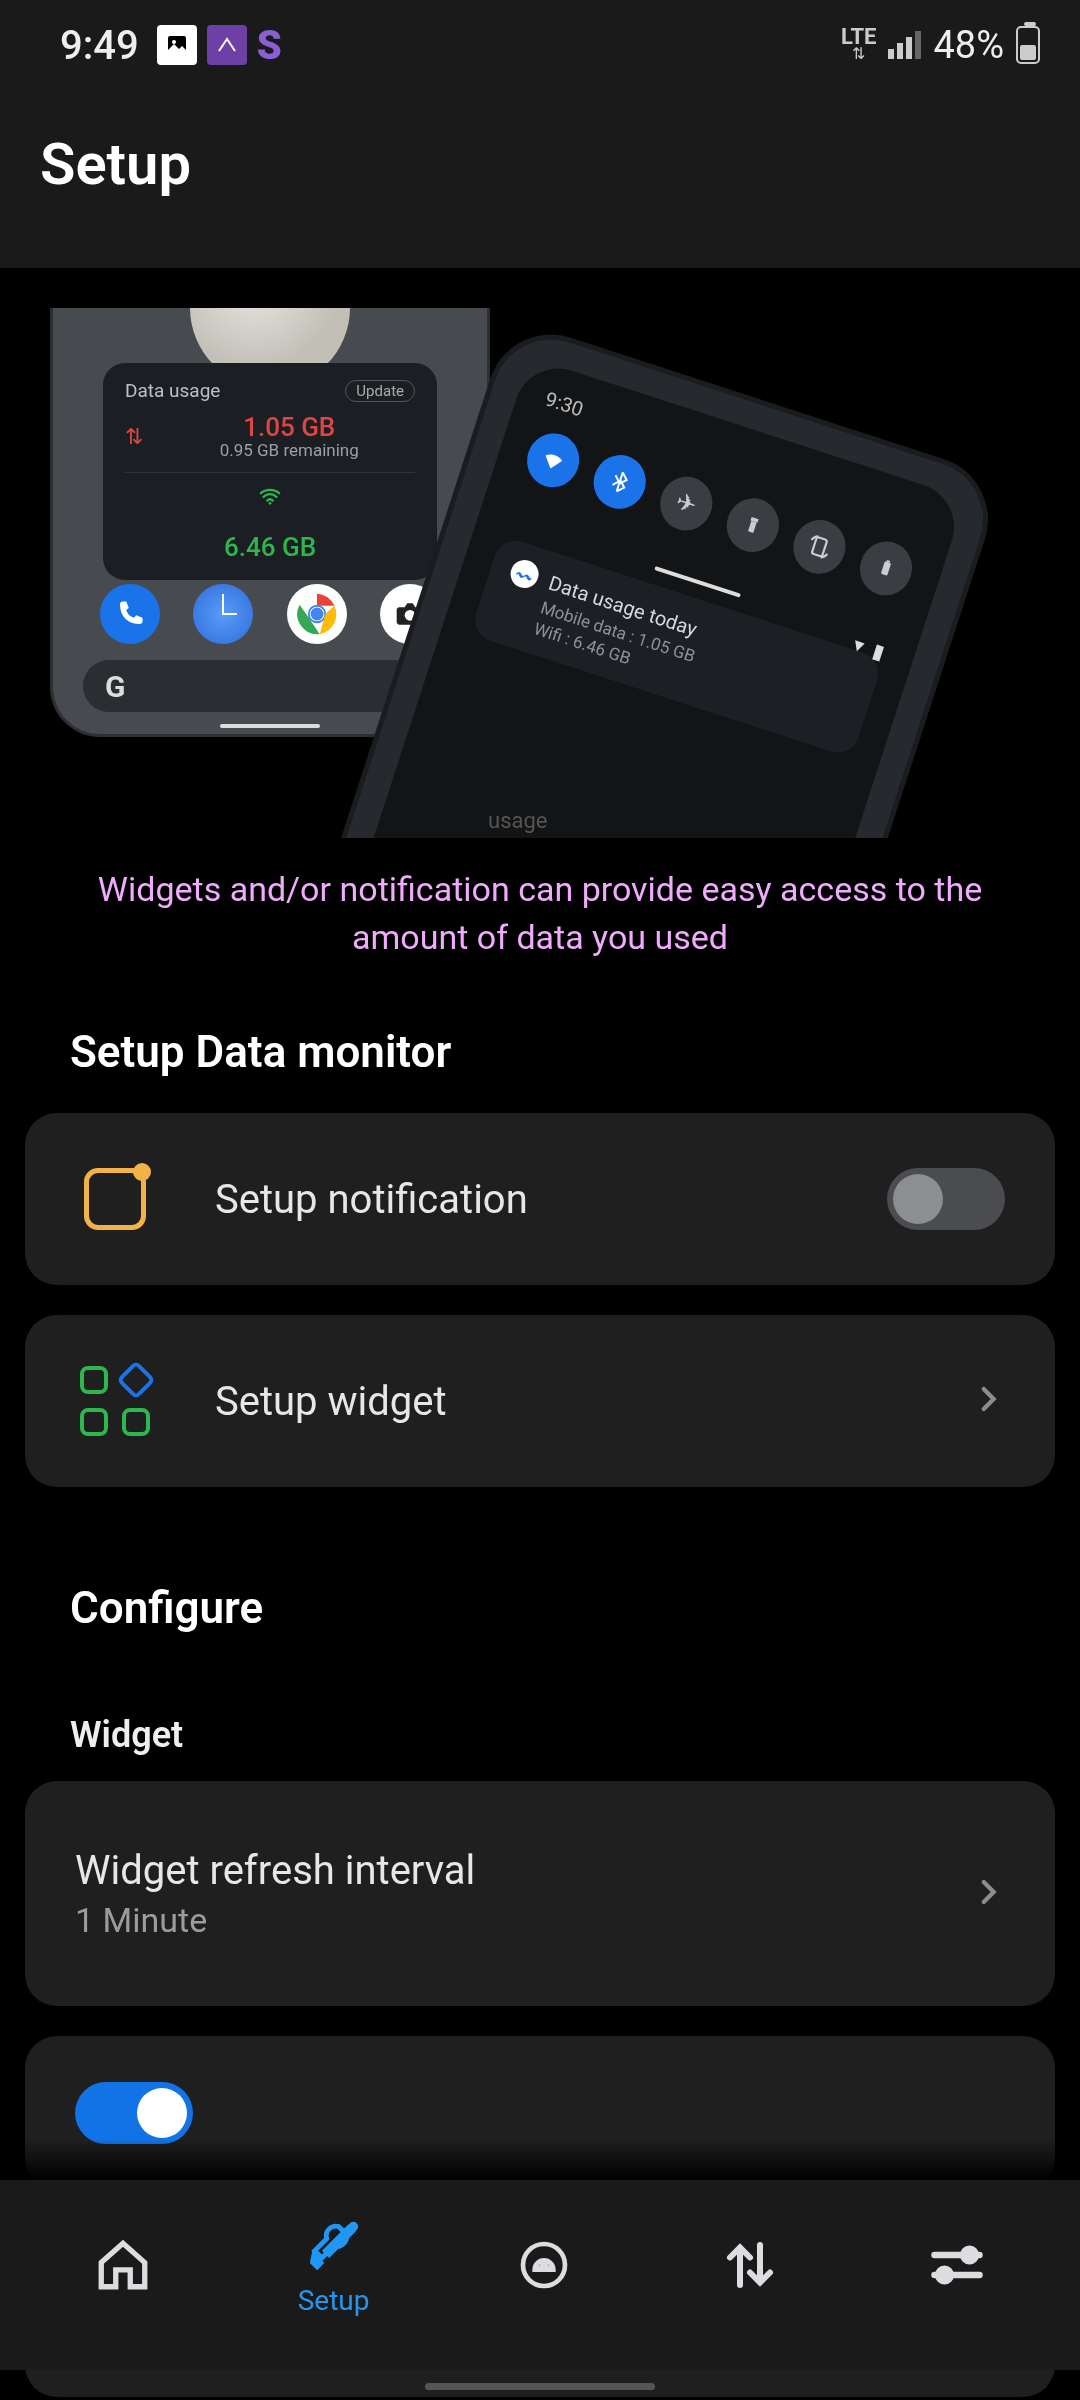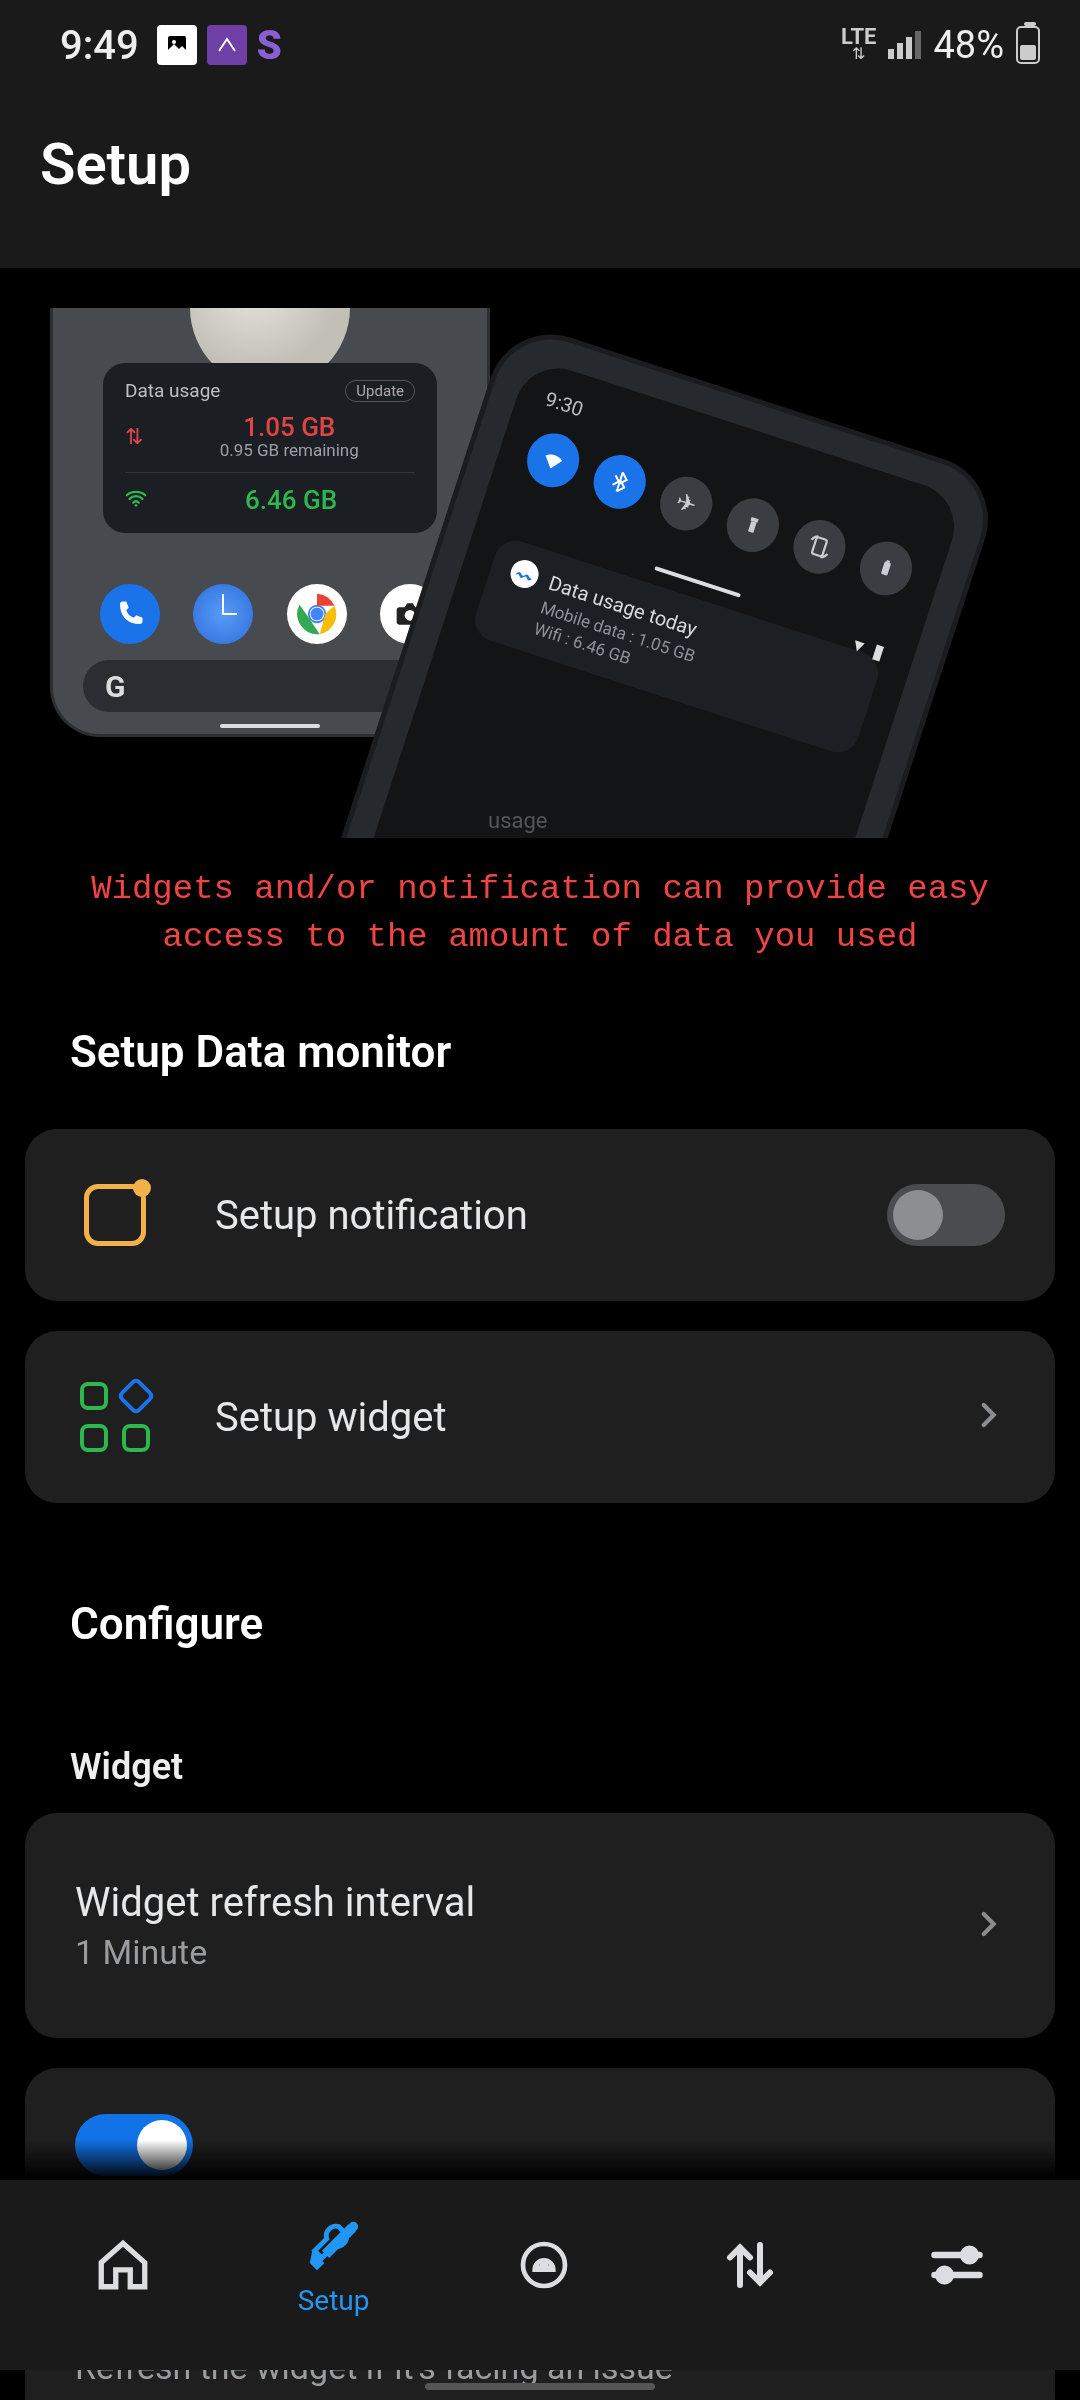--- a/index.html
+++ b/index.html
@@ -39,21 +39,21 @@
   .phone-a { position: absolute; left: 0; top: 0; width: 440px; height: 429px; background: #474a4f; border-radius: 0 0 50px 50px; border: 3px solid #2d2f32; border-top: none; overflow: hidden; }
   .pa-sphere { position:absolute; top:-80px; left:50%; transform:translateX(-50%); width:160px; height:160px; border-radius:50%; background: radial-gradient(circle at 40% 35%, #e8e6e1 0%, #c2bfb7 60%);} 
   .pa-widget { position: absolute; top: 55px; left: 50px; right: 50px; background: #1b1e22; border-radius: 22px; padding: 16px 22px 18px; }
   .pa-row1 { display:flex; justify-content:space-between; align-items:center; color:#bcc0c6; font-size:19px; }
   .pa-update { border:1px solid #555; border-radius:12px; padding:1px 10px; font-size:15px; color:#aaa;}
   .pa-mid { display:flex; align-items:center; gap:20px; margin-top:10px; }
   .pa-ico-red { color:#e04444; font-size:22px; }
   .pa-val-red { color:#e04444; font-size:26px; font-weight:500; text-align:center; flex:1;}
   .pa-sub { color:#9aa0a8; font-size:17px; text-align:center; margin-top:-2px;}
   .pa-div { height:1px; background:#333; margin:12px 0;}
-  .pa-bot { display:flex; align-items:center; gap:20px; }
+  .pa-bot { display:flex; align-items:center; gap:20px;flex-direction:column; }
   .pa-ico-grn { color:#2db84d; font-size:22px; }
   .pa-val-grn { color:#2db84d; font-size:26px; font-weight:500; text-align:center; flex:1;}
   .pa-dock { position:absolute; bottom:90px; left:0; right:0; display:flex; justify-content:space-around; padding:0 30px;}
   .dock-icon { width:60px; height:60px; border-radius:50%; display:flex; align-items:center; justify-content:center; font-size:30px;}
   .di-phone{background:#1a73e8;color:#fff}
   .di-clock{background:#4285f4;position:relative;background:radial-gradient(circle,#5a9cf8 0%,#2b6dd8 100%)}
   .di-clock::after{content:'';position:absolute;width:2px;height:20px;background:#fff;top:10px;left:29px}
   .di-clock::before{content:'';position:absolute;width:15px;height:2px;background:#fff;top:29px;left:29px}
   .di-chrome{background:#fff}
   .di-cam{background:#fff;color:#222}
@@ -68,24 +68,24 @@
   .qs { width:54px; height:54px; border-radius:50%; background:#3a3d42; color:#c8cdd3; display:flex; align-items:center; justify-content:center; font-size:24px;}
   .qs.on { background:#1a73e8; color:#fff;}
   .pb-handle{position:absolute;left:50%;top:160px;transform:translateX(-50%);width:90px;height:4px;background:#ddd;border-radius:3px}
   .pb-sig{position:absolute;right:30px;top:160px;display:flex;gap:10px;color:#ddd;font-size:20px}
   .pb-notif { margin-top:60px; background:#1c1f23; border-radius:22px; padding:16px 20px;}
   .pb-notif-h{display:flex;align-items:center;gap:12px;color:#d5d9de;font-size:20px}
   .pb-notif-ico{width:28px;height:28px;border-radius:50%;background:#fff;color:#1a73e8;display:flex;align-items:center;justify-content:center;font-size:16px}
   .pb-notif-l{color:#8d929a;font-size:17px;margin-left:40px;margin-top:2px}
   .usage-label{position:absolute;left:438px;bottom:5px;color:#555;font-size:22px}
 
-  .preview-caption { text-align: center; color: #ef4444; font-size: 34px; line-height: 1.4; padding: 28px 50px 0; font-family: Liberation Mono, monospace; }
-
-  
-  .section-title { font-size: 44px; font-weight: 600; padding: 65px 70px 51px; }
+  .preview-caption { text-align: center; color: #f0abfc; font-size: 34px; line-height: 1.4; padding: 28px 50px 0; }
+
+  
+  .section-title { font-size: 44px; font-weight: 600; padding: 65px 70px 35px; }
   .sub-title { font-size: 36px; font-weight: 600; padding: 45px 70px 25px; color: #eee; }
 
   .card { background: #1f1f1f; margin: 0 25px 30px; border-radius: 32px; padding: 46px 50px; display: flex; align-items: center; }
   .card-icon-slot { width: 80px; height: 80px; display:flex; align-items:center; justify-content:center; margin-right: 60px; }
   .card-text { flex: 1; }
   .card-title { font-size: 40px; color: #e6e7e9; }
   .card-sub { font-size: 34px; color: #9a9c9f; margin-top: 6px; }
   .chevron { color: #8a8c8f; }
 
   

